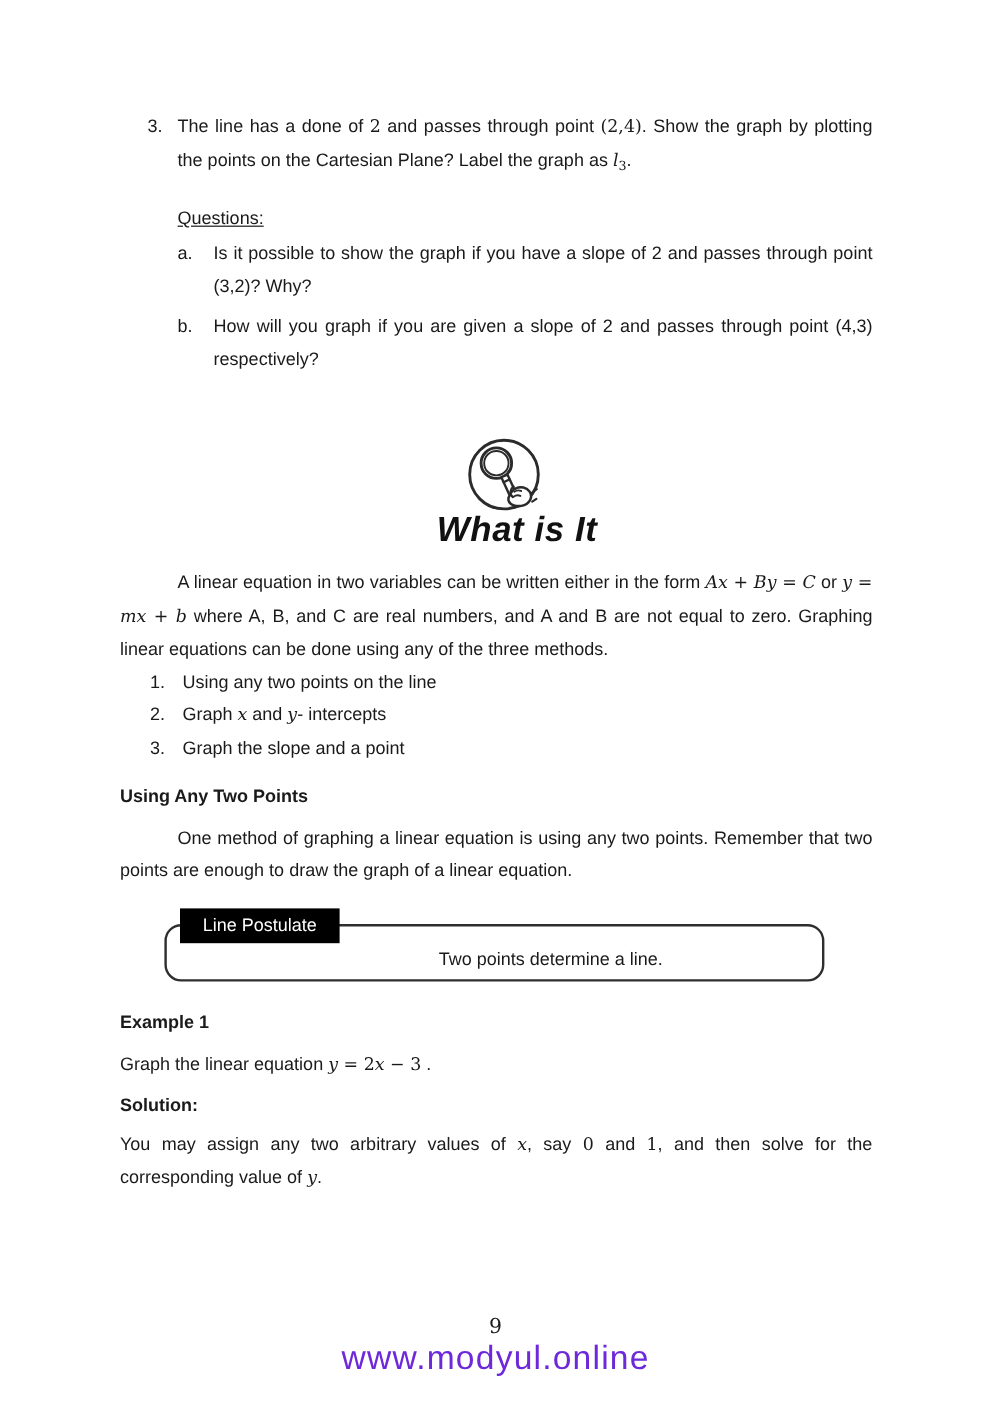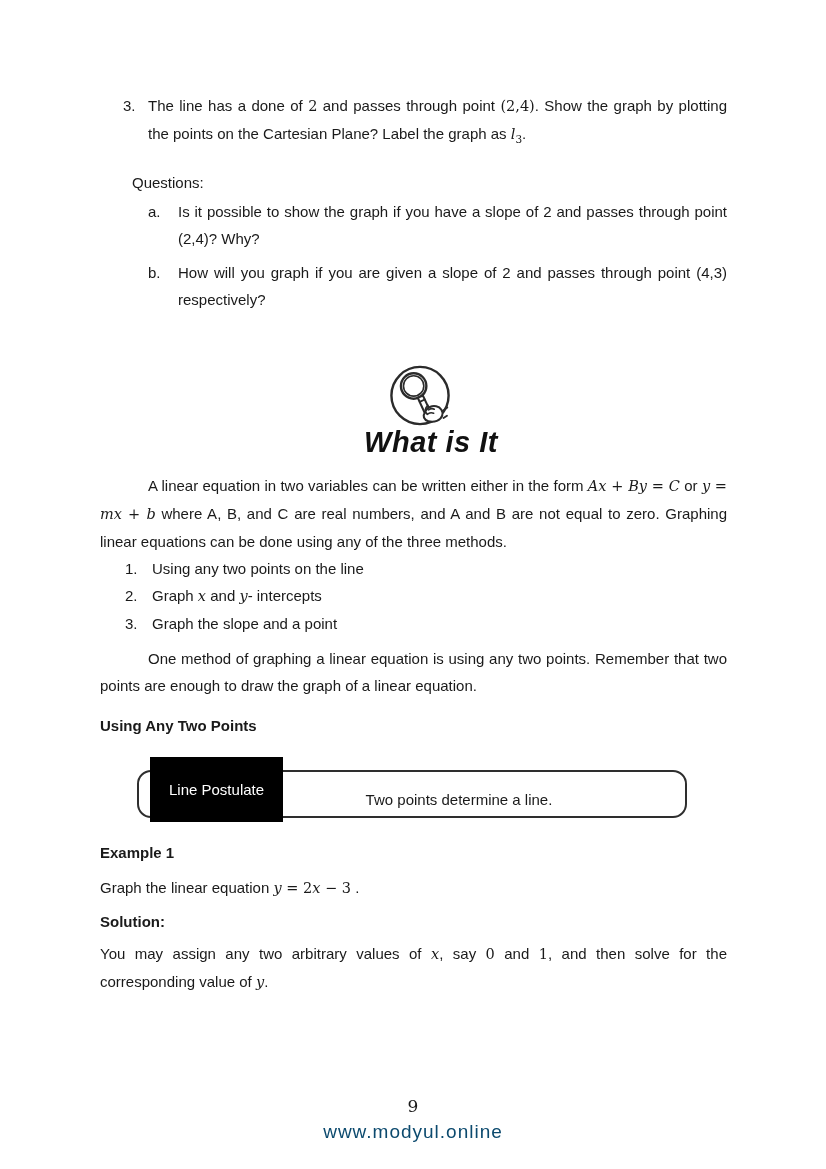--- a/index.html
+++ b/index.html
@@ -12,67 +12,67 @@
   .justify{text-align:justify;}
   
   .mi{font-family:"DejaVu Serif", serif;font-style:italic;font-size:14.5px;}
   .mn{font-family:"DejaVu Serif", serif;font-style:normal;font-size:14.5px;}
   sub.mn{font-size:10.5px;}
   
   .num-item{display:flex;}
   .num-item .num{flex:0 0 25px;}
   .item3{margin-top:92px;margin-left:23px;}
   .item3 .num{flex:0 0 25px;}
-  .q-title{margin-top:16px;margin-left:32px;}
+  .q-title{margin-top:16px;margin-left:48px;text-decoration:underline;}
   .q-item{display:flex;margin-left:48px;}
   .q-item .num{flex:0 0 30px;}
   .qa{margin-top:2px;}
   .qb{margin-top:7px;}
   
   .wii-row{margin-top:52px;margin-left:13px;height:94px;display:flex;align-items:center;flex-direction:column;}
   .wii-title{margin-left:22px;font-size:29px;font-weight:bold;font-style:italic;letter-spacing:.5px;color:#111;}
   
   .intro{margin-top:13px;text-indent:48px;}
   .methods{margin-top:0;margin-left:25px;}
   .methods .row{display:flex;}
   .methods .num{flex:0 0 27px;}
   .sec-head{margin-top:13px;font-weight:bold;}
   .sec-para{margin-top:8px;text-indent:48px;}
   
   .post-wrap{position:relative;margin-top:18px;margin-left:37px;width:550px;height:61px;}
   .post-label{position:absolute;top:0;left:13px;height:29px;background:#000;color:#fff;
-    font-size:15px;line-height:29px;padding:18px 19px;z-index:2;}
+    font-size:15px;line-height:29px;padding:0 19px;z-index:2;}
   .post-box{position:absolute;top:13px;left:0;width:550px;height:48px;box-sizing:border-box;
     border:2px solid #2e2e2e;border-radius:14px;display:flex;align-items:center;justify-content:center;
     padding-left:94px;padding-top:10px;}
   .ex-head{margin-top:21px;font-weight:bold;}
   .ex-eq{margin-top:8px;}
   .sol-head{margin-top:6px;font-weight:bold;}
   .sol-para{margin-top:5px;}
   
   .footer{position:absolute;top:1096px;left:0;width:826px;text-align:center;}
   .page-num{font-family:"DejaVu Serif", serif;font-size:17px;line-height:20px;color:#1a1a1a;}
-  .watermark{margin-top:4px;font-size:19px;line-height:24px;color:#0c4a6e;letter-spacing:1px;}
+  .watermark{margin-top:4px;font-size:28px;line-height:24px;color:#6d28d9;letter-spacing:1px;}
   .icon-svg *{vector-effect:non-scaling-stroke;}
 </style>
 </head>
 <body>
 
 <div class="page">
 
   <div class="bt num-item item3">
     <span class="num">3.</span>
     <span class="justify"><span>The line has a done of </span><span class="mn">2</span><span> and passes through point </span><span class="mn">(2,4)</span><span>. Show the graph by plotting the points on the Cartesian Plane? Label the graph as </span><span class="mi">l</span><sub class="mn">3</sub><span>.</span></span>
   </div>
 
   <div class="bt q-title">Questions:</div>
 
   <div class="bt q-item qa">
     <span class="num">a.</span>
-    <span class="justify">Is it possible to show the graph if you have a slope of 2 and passes through point (2,4)? Why?</span>
+    <span class="justify">Is it possible to show the graph if you have a slope of 2 and passes through point (3,2)? Why?</span>
   </div>
 
   <div class="bt q-item qb">
     <span class="num">b.</span>
     <span class="justify">How will you graph if you are given a slope of 2 and passes through point (4,3) respectively?</span>
   </div>
 
   <div class="wii-row">
     <svg class="icon-svg" width="94" height="94" viewBox="0 0 96 96" aria-hidden="true">
       <g fill="none" stroke="#2b2b2b" stroke-width="2.4" stroke-linecap="round" stroke-linejoin="round">
@@ -102,22 +102,22 @@
     <div class="row">
       <span class="num">2.</span>
       <span><span>Graph </span><span class="mi">x</span><span> and </span><span class="mi">y</span><span>- intercepts</span></span>
     </div>
     <div class="row">
       <span class="num">3.</span>
       <span>Graph the slope and a point</span>
     </div>
   </div>
 
+  <div class="bt sec-head">Using Any Two Points</div>
   <div class="bt justify sec-para">One method of graphing a linear equation is using any two points. Remember that two points are enough to draw the graph of a linear equation.</div>
-  <div class="bt sec-head">Using Any Two Points</div>
 
   <div class="post-wrap">
     <div class="post-label">Line Postulate</div>
     <div class="post-box">
       <span class="bt">Two points determine a line.</span>
     </div>
   </div>
 
   <div class="bt ex-head">Example 1</div>
 

